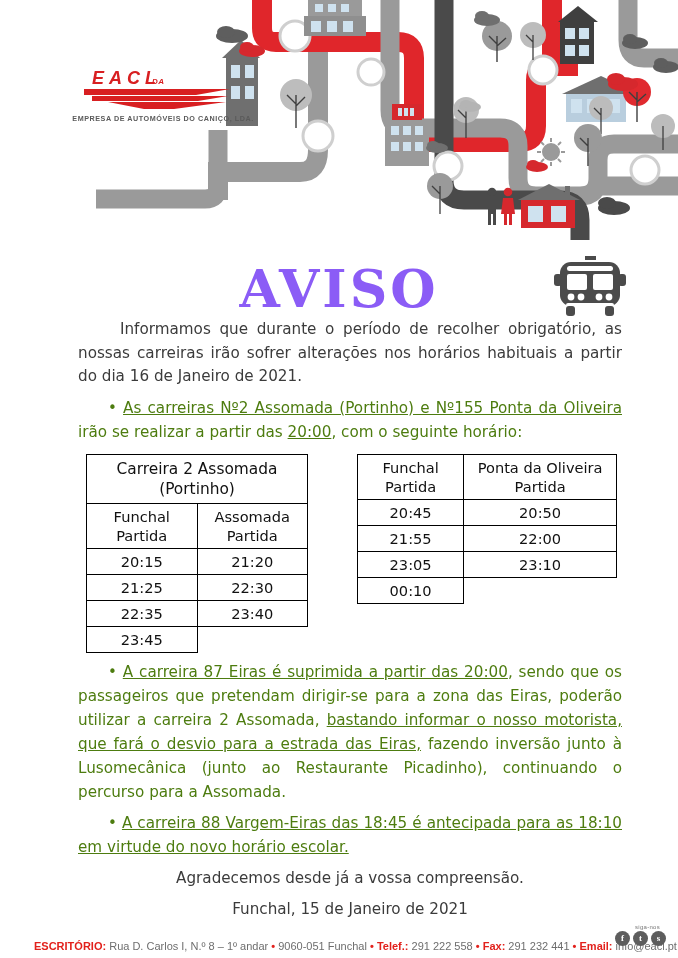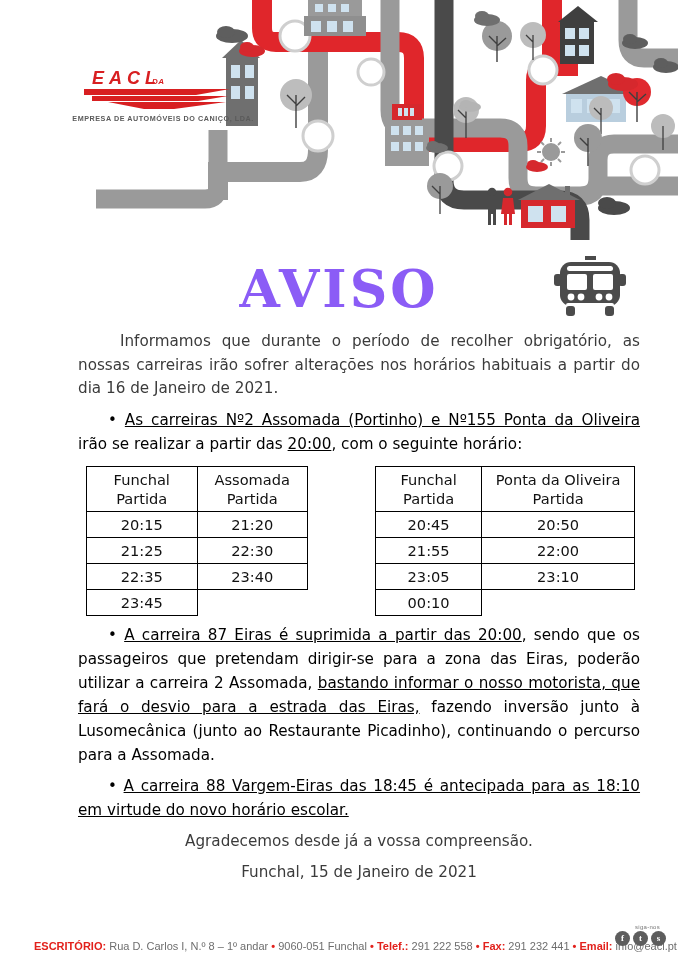--- a/index.html
+++ b/index.html
@@ -58,38 +58,37 @@
     left: 552px; top: 256px;
     width: 76px; height: 62px;
     z-index: 5;
   }
 
   
   #content {
     position: absolute;
     left: 0; top: 318px;
     width: 678px;
-    padding: 0 38px 0 78px;
+    padding: 0 56px 0 78px;
     z-index: 3;
-    margin-top: 12px;
   }
   .para {
     font-family: "DejaVu Sans", sans-serif;
     font-size: 15.2px;
     line-height: 23.5px;
     color: #3b3b3b;
     text-align: justify;
     margin: 0;
   }
   .para.first { text-indent: 42px; }
   .bullet-para {
     font-family: "DejaVu Sans", sans-serif;
     font-size: 15.2px;
     line-height: 24px;
-    color: #000000;
+    color: #4d7c0f;
     text-align: justify;
     margin: 7px 0 0 0;
     text-indent: 30px;
   }
   .bullet-para .dot { font-size: 15px; }
   .u { text-decoration: underline; }
   .closing {
     font-family: "DejaVu Sans", sans-serif;
     font-size: 15.2px;
     line-height: 23px;
@@ -389,20 +388,23 @@
 
   <div id="tables-row">
 
     <table class="sched" id="table-left">
       <colgroup>
           <col class="c1">
           <col class="c2">
         </colgroup>
       <tbody>
         <tr>
+          <th class="caption" colspan="2">Carreira 2 Assomada (Portinho)</th>
+        </tr>
+        <tr>
           <td class="colhead">Funchal Partida</td>
           <td class="colhead">Assomada Partida</td>
         </tr>
         <tr>
           <td>20:15</td>
           <td>21:20</td>
         </tr>
         <tr>
           <td>21:25</td>
           <td>22:30</td>

